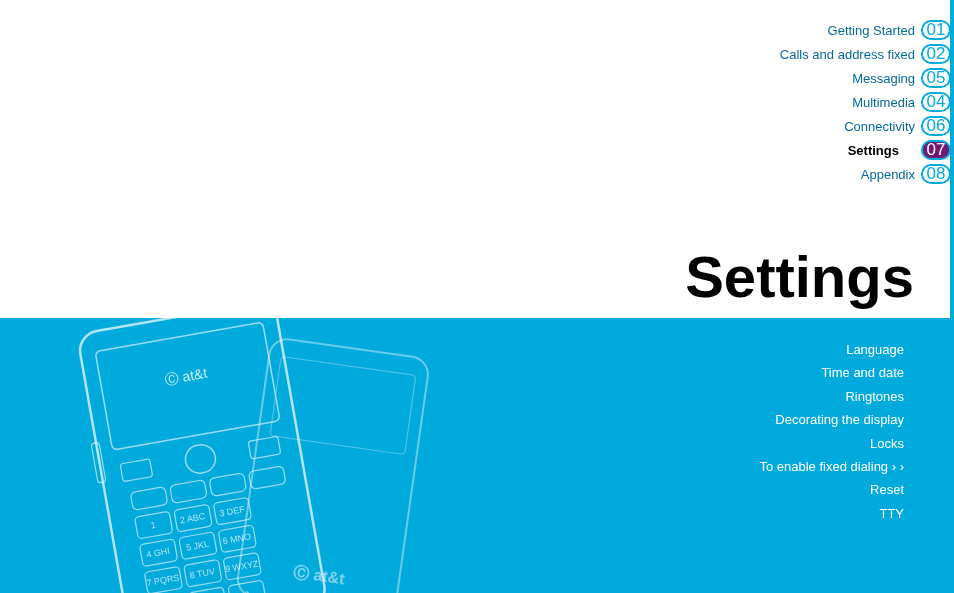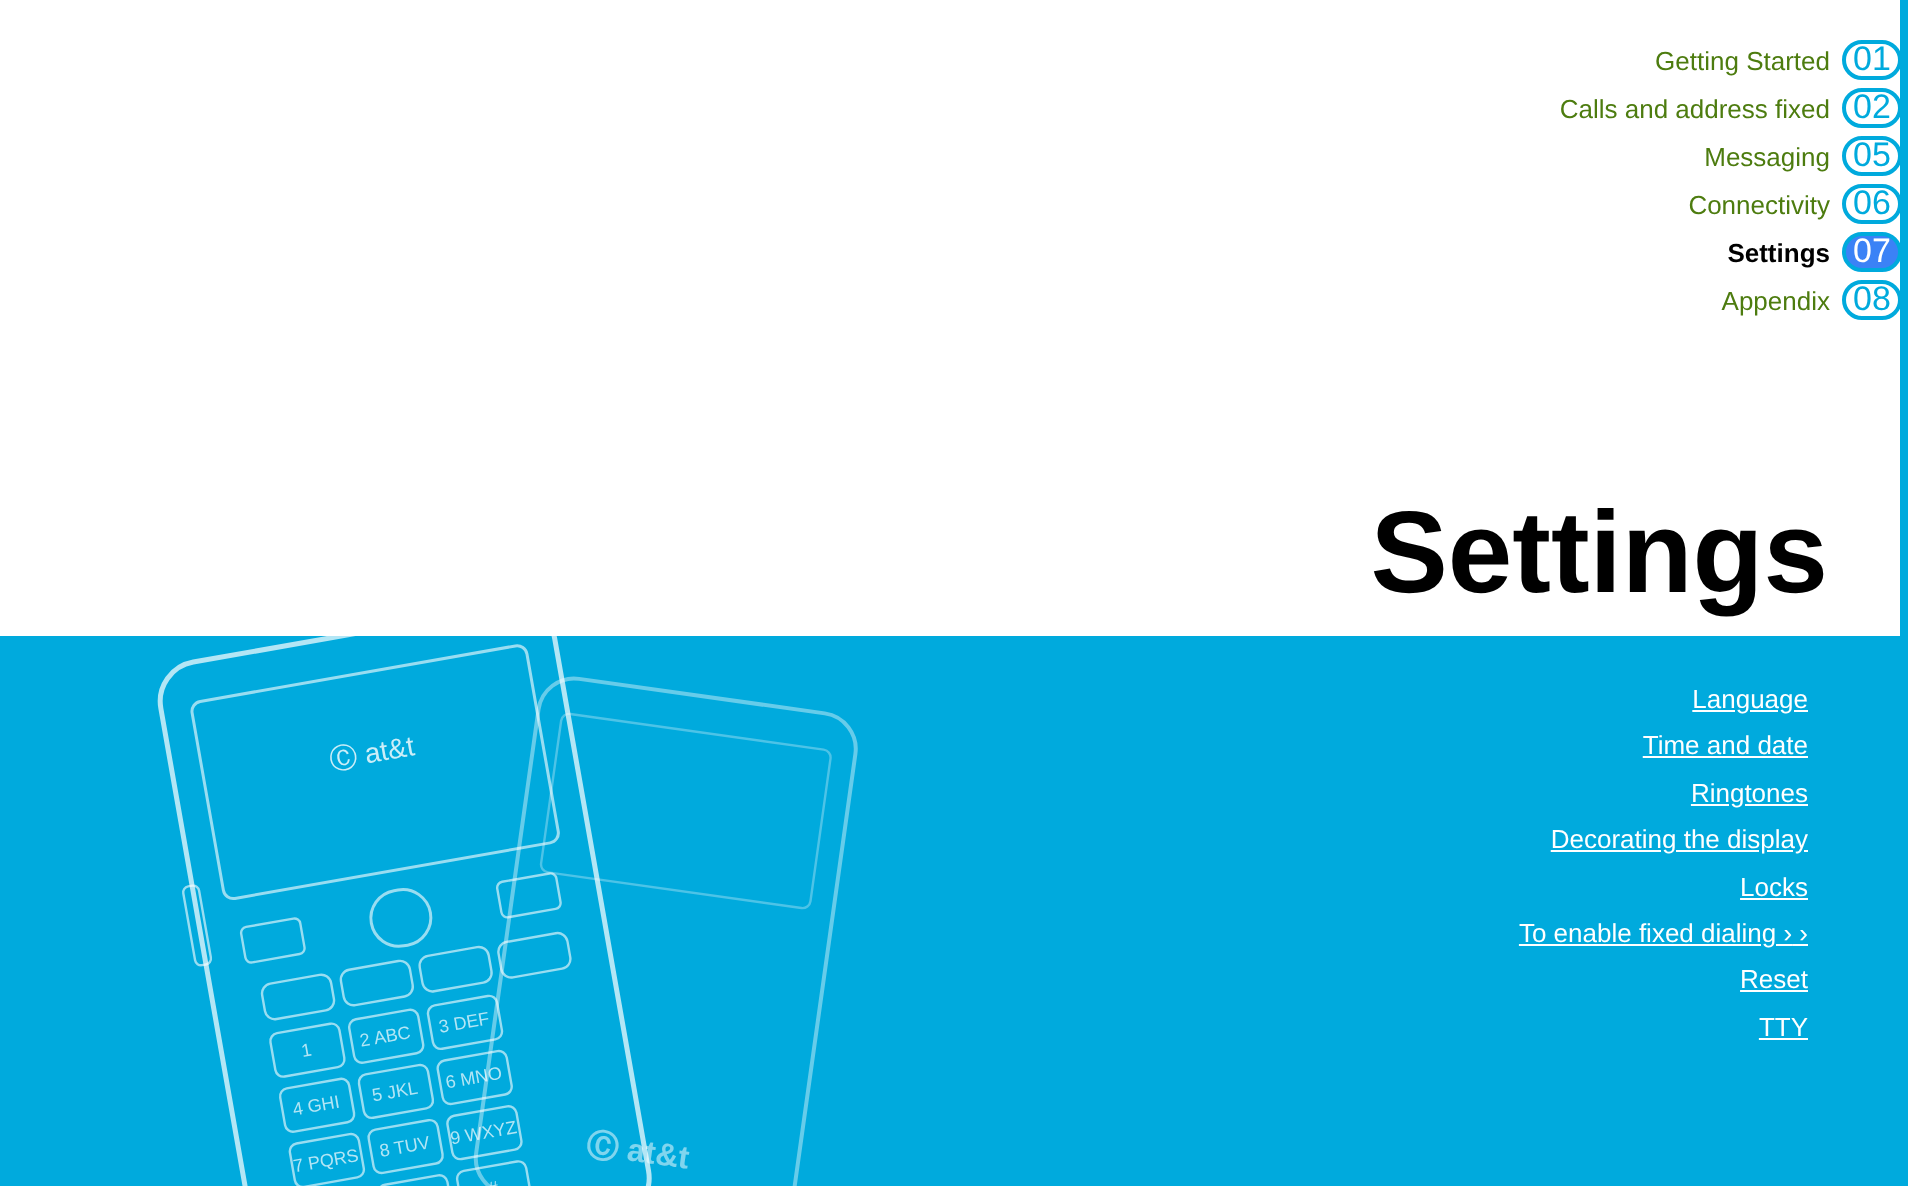--- a/index.html
+++ b/index.html
@@ -33,21 +33,21 @@
     .nav-item {
       display: flex;
       align-items: center;
       justify-content: flex-end;
       margin-bottom: 4px;
       padding-right: 0;
     }
 
     .nav-label {
       font-size: 13px;
-      color: #4d7c0f;
+      color: #0369a1;
       text-align: right;
       margin-right: 6px;
     }
 
     .nav-label.active {
       color: #000000;
       font-weight: bold;
     }
 
     .nav-badge {
@@ -58,22 +58,23 @@
       height: 20px;
       border-radius: 10px;
       font-size: 17px;
       font-weight: normal;
       color: #00aadd;
       border: 2px solid #00aadd;
       background: transparent;
     }
 
     .nav-badge.active {
-      background: #3b82f6;
+      background: #701a75;
       color: #ffffff;
+      margin-left: 16px;
     }
 
     
     .nav-item::after {
       content: '';
       display: block;
       width: 3px;
       height: 20px;
       background: #00aadd;
       margin-left: 0;
@@ -116,21 +117,20 @@
       right: 50px;
       top: 20px;
       text-align: right;
     }
 
     .blue-menu-item {
       font-size: 13px;
       color: #ffffff;
       line-height: 1.8;
       display: block;
-      text-decoration: underline;
     }
 
     .blue-menu-item.arrow::after {
       content: ' ›';
     }
 
     
     .phone-svg {
       width: 100%;
       height: 100%;
@@ -157,20 +157,24 @@
         <span class="nav-label">Getting Started</span>
         <span class="nav-badge">01</span>
       </div>
       <div class="nav-item">
         <span class="nav-label">Calls and address fixed</span>
         <span class="nav-badge">02</span>
       </div>
       <div class="nav-item">
         <span class="nav-label">Messaging</span>
         <span class="nav-badge">05</span>
+      </div>
+      <div class="nav-item">
+        <span class="nav-label">Multimedia</span>
+        <span class="nav-badge">04</span>
       </div>
       <div class="nav-item">
         <span class="nav-label">Connectivity</span>
         <span class="nav-badge">06</span>
       </div>
       <div class="nav-item">
         <span class="nav-label active">Settings</span>
         <span class="nav-badge active">07</span>
       </div>
       <div class="nav-item">

